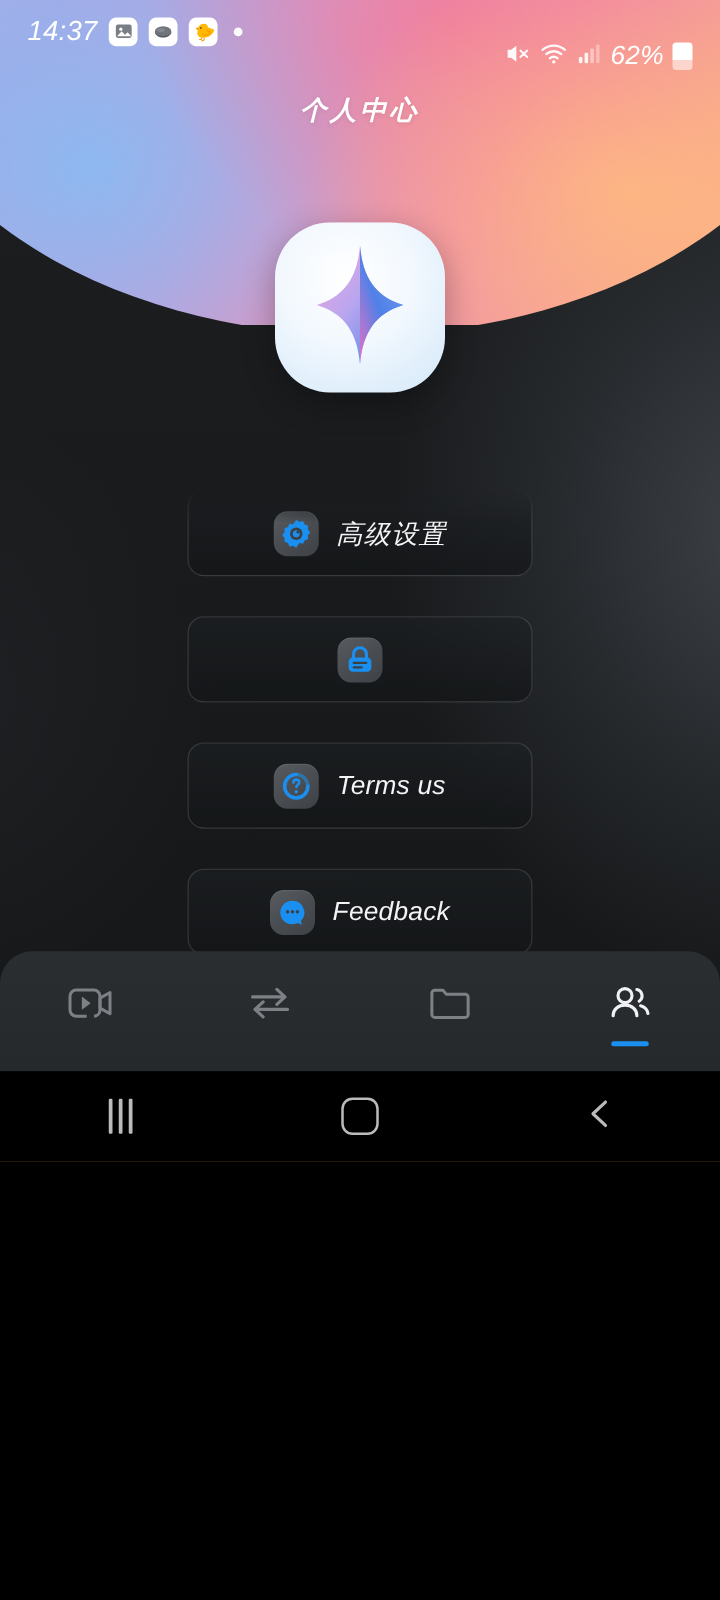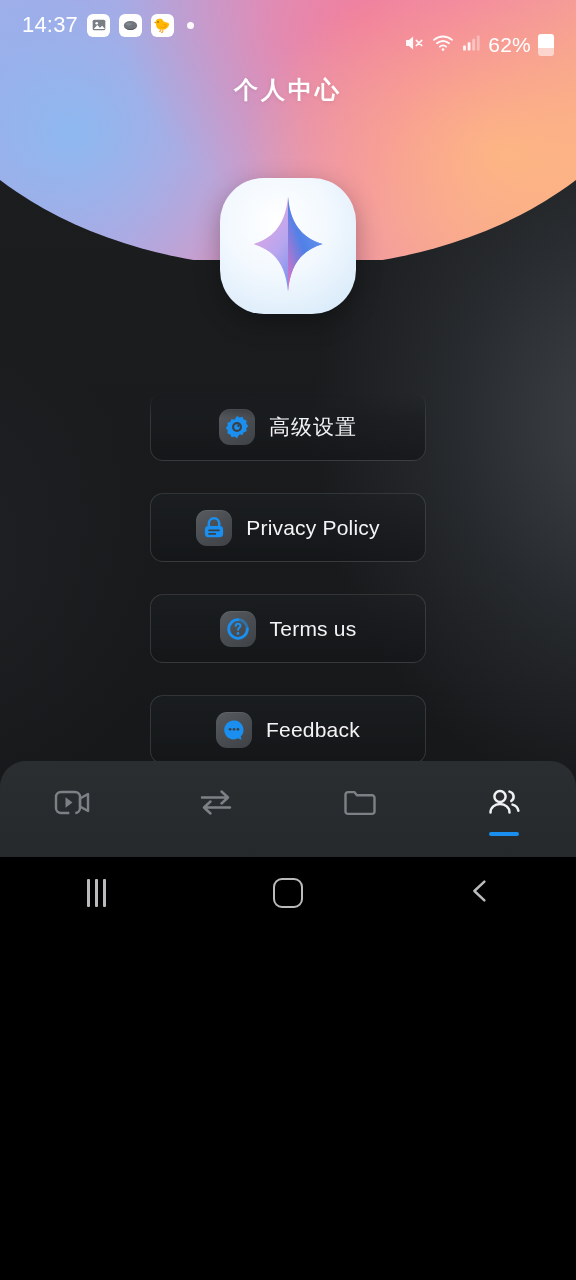--- a/index.html
+++ b/index.html
@@ -2,21 +2,21 @@
 <html><head>
 <meta charset="utf-8">
 <style>
   * { margin:0; padding:0; box-sizing:border-box; }
   html, body {
     width:576px; height:1280px;
     background:#000;
     font-family:"Liberation Sans", "DejaVu Sans", sans-serif;
     overflow:hidden;
   }
-  .phone { position:relative; width:576px; height:929px; background:#a16207; overflow:hidden; }
+  .phone { position:relative; width:576px; height:929px; background:#a16207; overflow:hidden;font-style:italic; }
 
   
   .bg-glow {
     position:absolute; inset:0;
     background:
       radial-gradient(ellipse 430px 520px at 108% 46%, rgba(150,158,168,0.30) 0%, rgba(120,128,140,0.16) 38%, rgba(0,0,0,0) 72%),
       radial-gradient(ellipse 300px 360px at -8% 62%, rgba(90,96,104,0.10) 0%, rgba(0,0,0,0) 70%),
       linear-gradient(180deg,#1c1e20 0%,#191b1d 45%,#141617 100%);
     pointer-events:none;
   }
@@ -53,21 +53,21 @@
   .sb-pct { color:#fff; font-size:21px; font-weight:500; letter-spacing:.2px; }
   .sb-batt {
     width:16px; height:22px; border-radius:3px;
     background:linear-gradient(180deg,#fff 0%,#fff 62%,rgba(255,255,255,.55) 62%,rgba(255,255,255,.55) 100%);
   }
   .sb-ico { opacity:.95; display:block; }
 
   
   .page-title {
     position:absolute; top:74px; left:0; width:576px;
-    text-align:center; color:#fff; font-size:24px; font-weight:600;
+    text-align:center; color:#fff; font-size:21px; font-weight:600;
     letter-spacing:3px; z-index:6;
     text-shadow:0 1px 4px rgba(0,0,0,.10);
   }
 
   
   .logo {
     position:absolute; left:50%; top:178px; transform:translateX(-50%);
     width:136px; height:136px; border-radius:44px; z-index:7;
     background:radial-gradient(circle at 42% 32%, #ffffff 0%, #f2f8fe 44%, #dfeefb 78%, #d4e8f8 100%);
     box-shadow:0 8px 26px rgba(0,0,0,.30);
@@ -227,21 +227,20 @@
 
     <div class="card">
       <span class="card-icon">
         <svg width="26" height="26" viewBox="0 0 24 24">
           <path d="M7.2 10.6V7.8a4.8 4.8 0 019.6 0v2.8" stroke="#1a8fef" stroke-width="2.3" fill="none" stroke-linecap="round"></path>
           <rect x="3.6" y="10.2" width="16.8" height="10.4" rx="3.2" fill="#1a8fef"></rect>
           <rect x="6.6" y="13.3" width="10.8" height="1.7" rx=".85" fill="#3b4045"></rect>
           <rect x="6.6" y="16.6" width="7.4" height="1.7" rx=".85" fill="#3b4045"></rect>
         </svg>
       </span>
-      <span class="card-label">Privacy Policy</span>
     </div>
 
     <div class="card">
       <span class="card-icon">
         <svg width="26" height="26" viewBox="0 0 24 24">
           <path d="M20.6 12A8.6 8.6 0 1112 3.4" stroke="#1a8fef" stroke-width="2.6" fill="none" stroke-linecap="round"></path>
           <path d="M12 3.4a8.6 8.6 0 018.6 8.6" stroke="#1a8fef" stroke-width="2.6" fill="none" stroke-linecap="round" opacity=".55"></path>
           <path d="M9.9 9.3c0-1.3 1-2.2 2.2-2.2s2.1.9 2.1 2.1c0 1.6-2.1 1.7-2.1 3.4" stroke="#1a8fef" stroke-width="1.9" fill="none" stroke-linecap="round"></path>
           <circle cx="12" cy="16.1" r="1.25" fill="#1a8fef"></circle>
         </svg>

